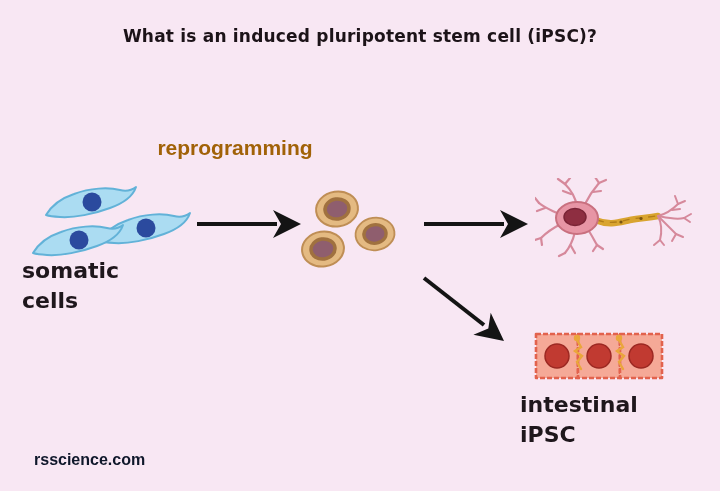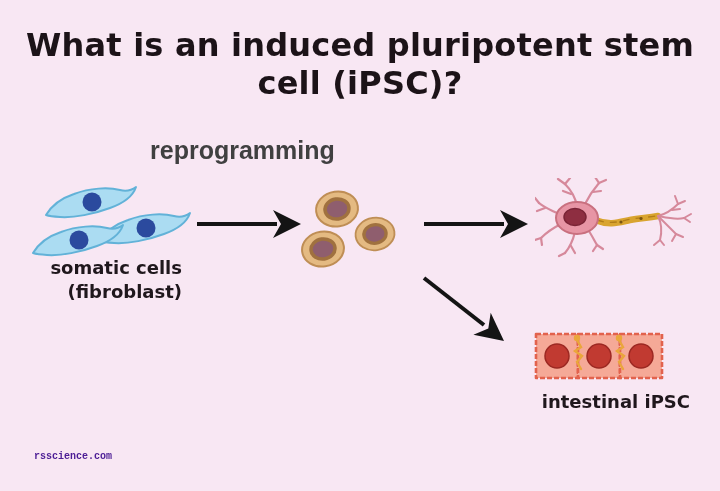--- a/index.html
+++ b/index.html
@@ -9,45 +9,45 @@
     width:720px;height:491px;
     background:#f8e7f3;
     overflow:hidden;
   }
   .abs{position:absolute;}
   .page-title{
     left:0; top:26px; width:720px;
     text-align:center;
     font-family:"DejaVu Sans", sans-serif;
     font-weight:700;
-    font-size:32px;
+    font-size:17px;
     letter-spacing:0.2px;
     color:#1c1318;
   }
   .proc-label{
     font-family:"Liberation Sans", sans-serif;
     font-weight:600;
-    font-size:25px;
-    color:#404040;
+    font-size:21px;
+    color:#a16207;
     text-align:center;
   }
   .cell-label{
     font-family:"DejaVu Sans", sans-serif;
     font-weight:700;
-    font-size:18px;
+    font-size:22px;
     color:#1f171c;
-    text-align:right;
+    text-align:left;
     line-height:1.35;
   }
   .watermark{
     left:34px; top:451px;
-    font-family:Liberation Mono, monospace;
+    font-family:Liberation Sans, sans-serif;
     font-weight:700;
-    font-size:10px;
-    color:#4c1d95;
+    font-size:16px;
+    color:#0f172a;
   }
   svg{display:block;}
 </style>
 </head>
 <body>
 
 <div class="canvas">
 
   <div class="abs page-title">What is an induced pluripotent stem cell (iPSC)?</div>
 
@@ -59,21 +59,20 @@
         <path d="M0,27 C6,17 16,10 28,6 C44,0 62,-1 74,2 C80,3.5 86,2 90,-1 C87,8 78,15 64,20 C48,26 28,30 14,29 C8,28.6 3,28 0,27 Z" fill="#abdcf2" stroke="#62b2d8" stroke-width="2" stroke-linejoin="round"></path>
         <circle cx="46" cy="14" r="9.5" fill="#2b4a9e"></circle>
       </g>
     </defs>
     <use href="#fibro" transform="translate(18,10)"></use>
     <use href="#fibro" transform="translate(72,36)"></use>
     <use href="#fibro" transform="translate(5,48)"></use>
   </svg>
   <div class="abs cell-label" style="left:22px;top:256px;width:160px;">
     <div>somatic cells</div>
-    <div>(fibroblast)</div>
   </div>
 
   <svg class="abs" style="left:193px;top:206px;" width="112" height="36" viewBox="0 0 112 36">
     <line x1="4" y1="18" x2="84" y2="18" stroke="#141414" stroke-width="4"></line>
     <polygon points="108,18 80,32 88,18 80,4" fill="#141414"></polygon>
   </svg>
 
   <svg class="abs" style="left:295px;top:185px;" width="110" height="90" viewBox="0 0 110 90">
     <defs>
       <g id="ipsc">

